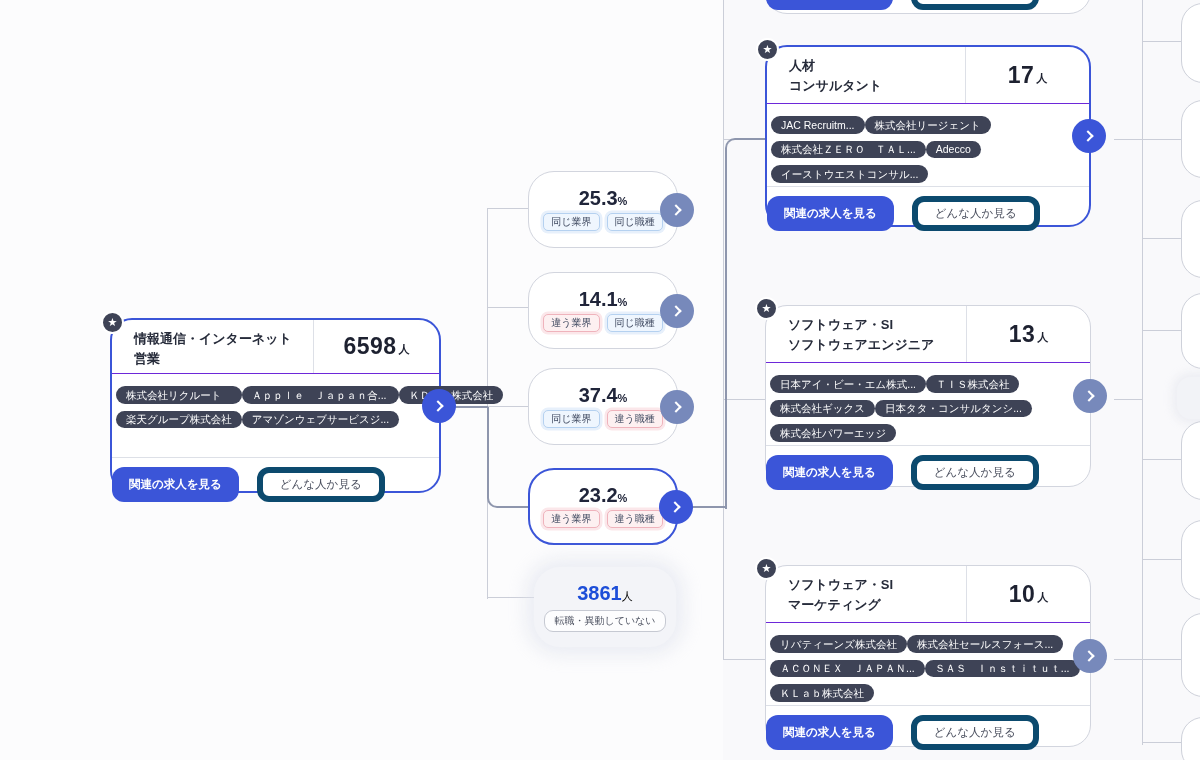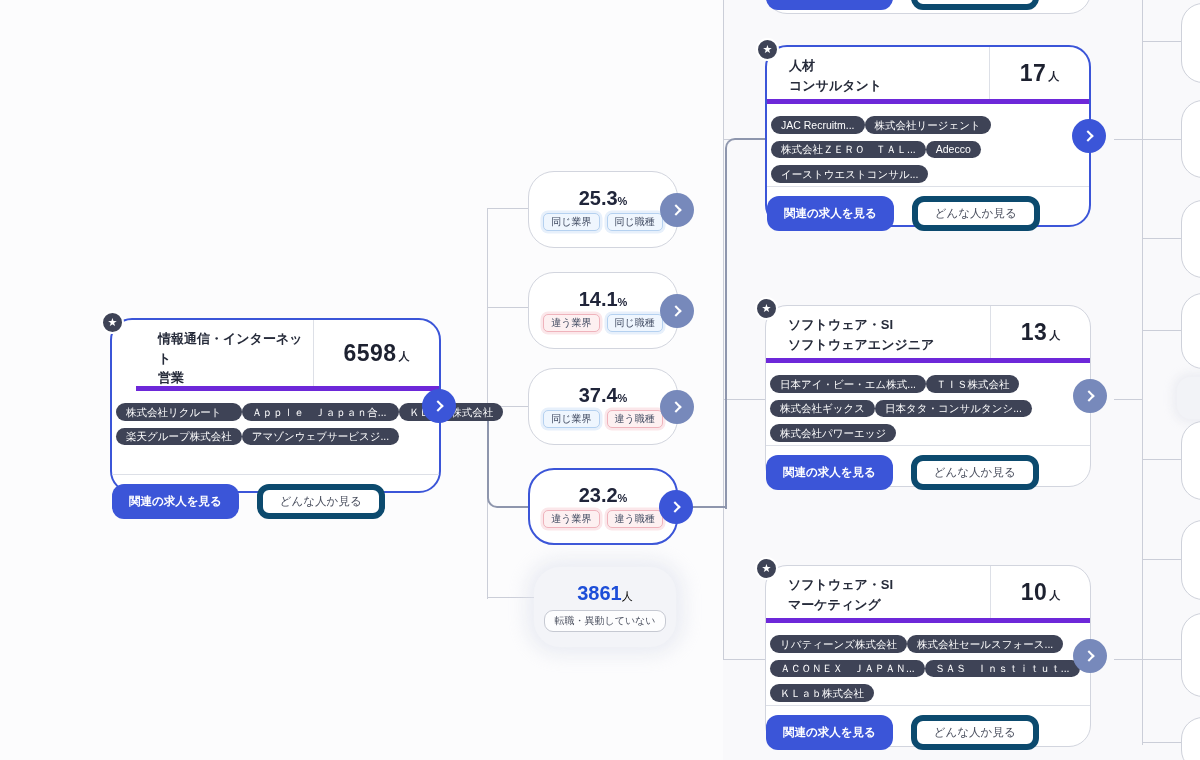--- a/index.html
+++ b/index.html
@@ -11,21 +11,21 @@
   .ln  { position:absolute; background:#cbced8; }
   .sln { position:absolute; background:#8e96ad; }
   .slate-elbow-right { position:absolute; left:725px; top:138px; width:41px; height:371px;
          border-left:2px solid #8e96ad; border-top:2px solid #8e96ad; border-top-left-radius:10px; }
   .slate-elbow-left  { position:absolute; left:487px; top:407px; width:42px; height:101px;
          border-left:2px solid #8e96ad; border-bottom:2px solid #8e96ad; border-bottom-left-radius:10px; }
 
   
   .card { position:absolute; background:#fff; border:1.5px solid #d2d5de; border-radius:22px; }
   .card.selected { border:2px solid #3b55d8; }
-  .card-head { display:flex; border-bottom:5px solid #6d28d9; }
+  .card-head { display:flex; border-bottom:1px solid #6d28d9; }
   .head-title { flex:1; padding:9px 8px 0 22px; font-size:13px; font-weight:bold; color:#262b3a; line-height:1.5; }
   .head-count { border-left:1px solid #dde0e7; display:flex; align-items:center; justify-content:center; color:#1d2130; }
   .count-num { font-size:23px; font-weight:bold; letter-spacing:.5px; }
   .count-unit { font-size:11px; font-weight:bold; margin-left:2px; margin-top:6px; }
   .card-tags { display:flex; flex-wrap:wrap; gap:7px 0; padding:12px 4px; border-bottom:1px solid #dde0e7; align-content:flex-start; }
   .pill { background:#3e4356; color:#fff; font-size:10.5px; line-height:1; padding:3.5px 10px; border-radius:10px; white-space:nowrap; }
   .card-actions { display:flex; gap:18px; padding-top:9px; }
   .btn-primary { background:#3b55d8; color:#fff; border:none; border-radius:12px; font-size:11.5px; font-weight:bold; padding:5px 17px; cursor:pointer; }
   .btn-ghost   { background:#fff; color:#4a4f5e; border:6px solid #0c4a6e; border-radius:12px; font-size:11.5px; padding:4px 17px; cursor:pointer; }
 
@@ -34,25 +34,25 @@
         color:#fff; font-size:11px; line-height:1; }
   .arrow-btn { position:absolute; right:-17px; top:50%; transform:translateY(-50%); width:34px; height:34px;
         border-radius:50%; display:flex; align-items:center; justify-content:center; cursor:pointer; }
   .arrow-btn.blue  { background:#3b55d8; }
   .arrow-btn.slate { background:#7789bb; }
   .chev { width:8px; height:8px; border-top:2.5px solid #fff; border-right:2.5px solid #fff;
         transform:rotate(45deg); margin-left:-3px; }
 
   
   .source-card { left:110px; top:318px; width:331px; height:175px; border-width:2px; border-color:#3b55d8; }
-  .source-card .card-head { height:71px;margin-left:24px; }
+  .source-card .card-head { height:54px; }
   .source-card .head-count { width:126px; }
   .dest-card { left:765px; width:326px; height:182px; }
   .dest-card .card-head { height:57px; }
-  .dest-card .head-count { width:100px; }
+  .dest-card .head-count { width:124px; }
   .dest-0 { top:45px; }
   .dest-1 { top:305px; }
   .dest-2 { top:565px; }
   .top-partial { left:765px; top:-166px; width:326px; height:180px; }
   .top-partial .card-actions { position:absolute; bottom:3px; left:0; right:0; }
 
   
   .trans-node { position:absolute; left:528px; width:150px; height:77px; background:#fff;
         border:1.5px solid #d2d5de; border-radius:26px; display:flex; flex-direction:column;
         align-items:center; justify-content:center; gap:5px; cursor:pointer; }

